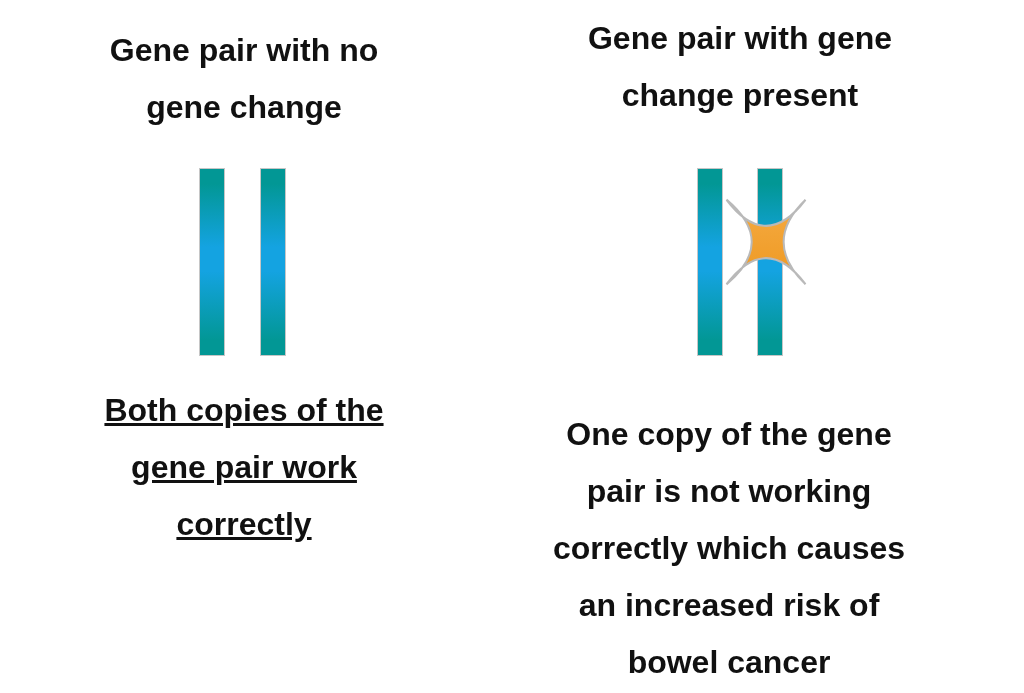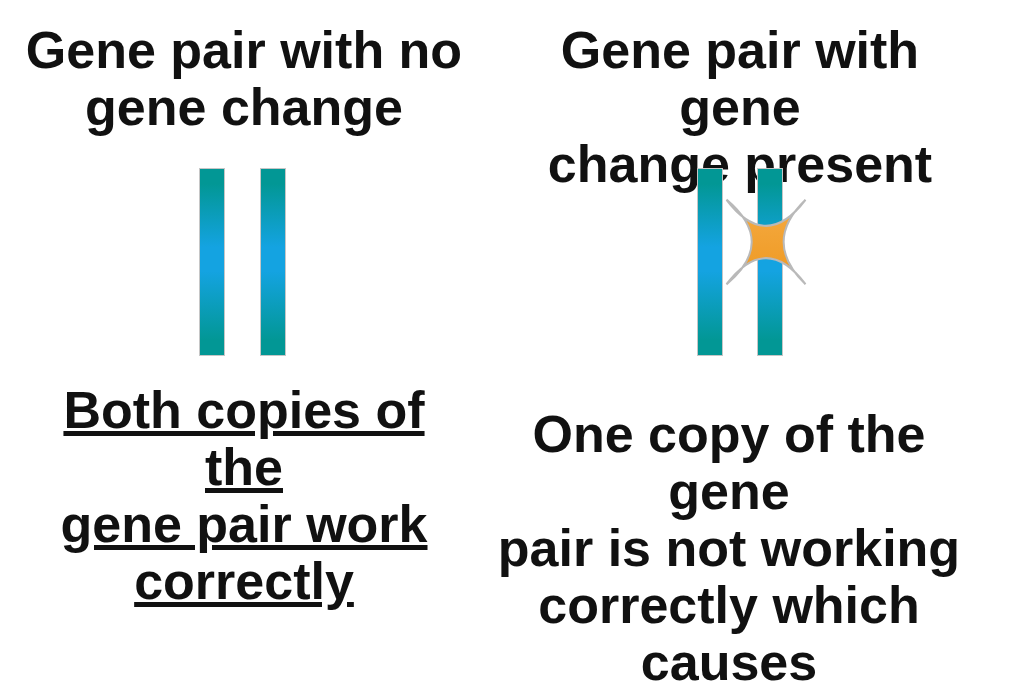--- a/index.html
+++ b/index.html
@@ -19,28 +19,28 @@
     width:1024px;
     height:693px;
     background:var(--background);
     font-family:"Liberation Sans", sans-serif;
     color:var(--text);
     overflow:hidden;
   }
   .txt{
     position:absolute;
     text-align:center;
-    font-size:52px;
+    font-size:32px;
     line-height:57px;
     font-weight:700;
     white-space:pre-line;
     letter-spacing:0;
   }
   .title-left   {left:18px;  top:22px;  width:452px;}
-  .title-right  {left:510px; top:22px;  width:460px;}
+  .title-right  {left:510px; top:10px;  width:460px;}
   .caption-left {left:18px;  top:382px; width:452px;text-decoration:underline;}
   .caption-right{left:496px; top:384px; width:466px;margin-top:22px;}
 
   .gene-pair{
     position:absolute;
     top:168px;
     display:flex;
   }
   .gene-pair-left {left:199px; gap:35px;}
   .gene-pair-right{left:697px; gap:34px;}

